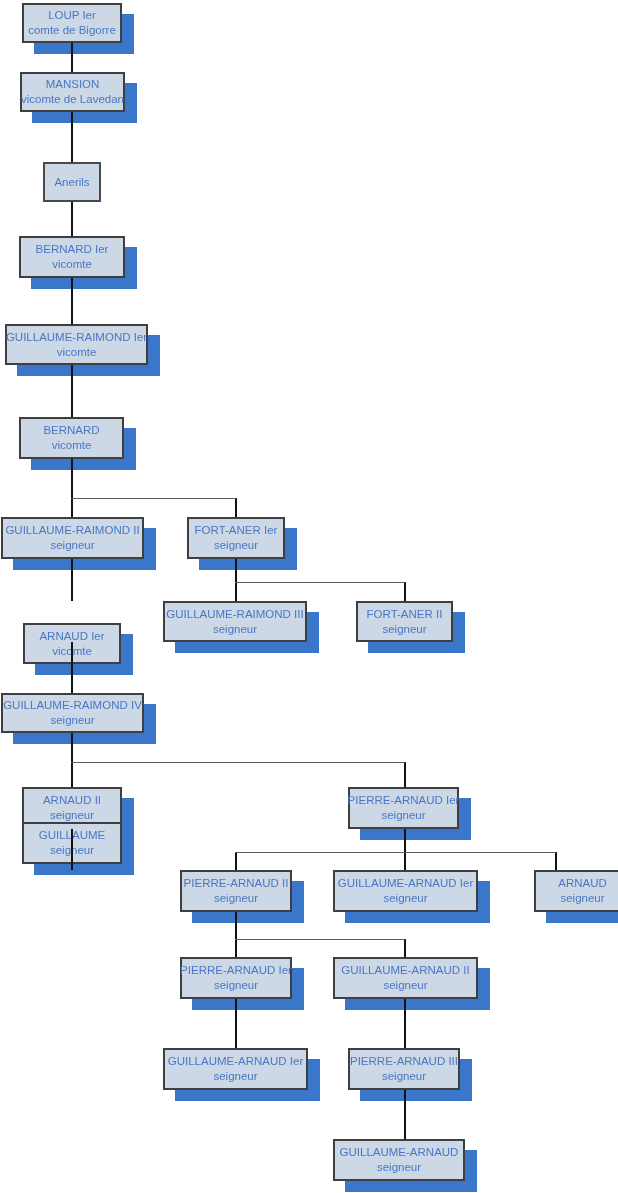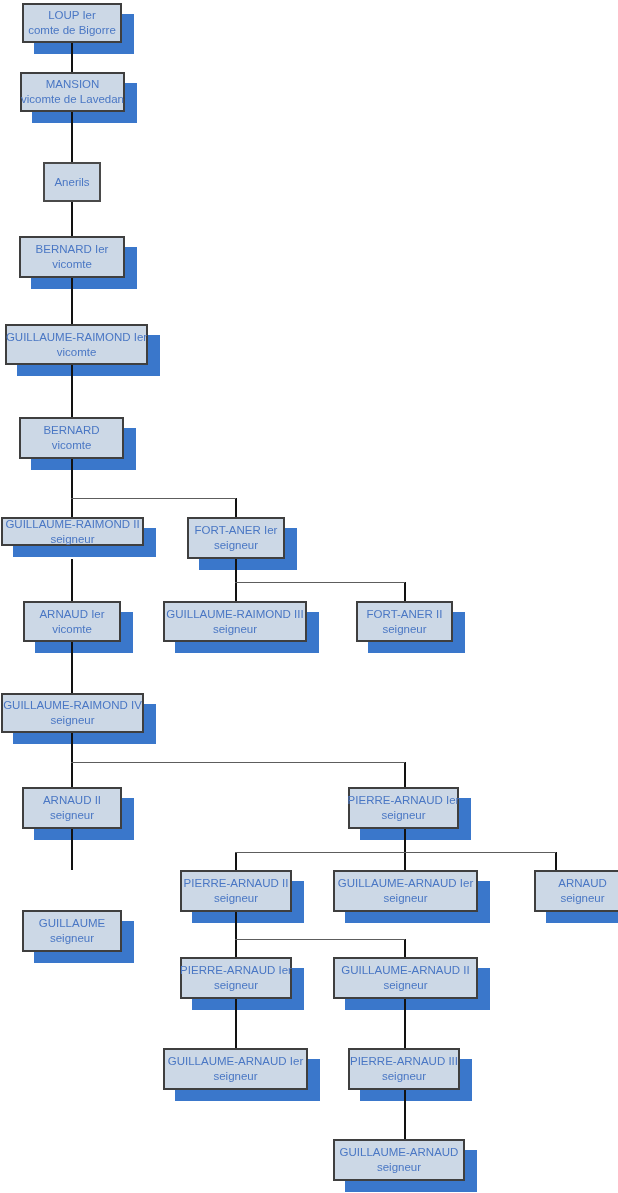--- a/index.html
+++ b/index.html
@@ -77,31 +77,31 @@
   <div class="node" style="left:5px;top:324px;width:143px;height:41px">
     <div class="nm">GUILLAUME-RAIMOND Ier</div>
     <div class="tt">vicomte</div>
   </div>
 
   <div class="node" style="left:19px;top:417px;width:105px;height:42px">
     <div class="nm">BERNARD</div>
     <div class="tt">vicomte</div>
   </div>
 
-  <div class="node" style="left:1px;top:517px;width:143px;height:29px">
+  <div class="node" style="left:1px;top:517px;width:143px;height:42px">
     <div class="nm">GUILLAUME-RAIMOND II</div>
     <div class="tt">seigneur</div>
   </div>
 
   <div class="node" style="left:187px;top:517px;width:98px;height:42px">
     <div class="nm">FORT-ANER Ier</div>
     <div class="tt">seigneur</div>
   </div>
 
-  <div class="node" style="left:23px;top:601px;width:98px;height:41px">
+  <div class="node" style="left:23px;top:623px;width:98px;height:41px">
     <div class="nm">ARNAUD Ier</div>
     <div class="tt">vicomte</div>
   </div>
 
   <div class="node" style="left:163px;top:601px;width:144px;height:41px">
     <div class="nm">GUILLAUME-RAIMOND III</div>
     <div class="tt">seigneur</div>
   </div>
 
   <div class="node" style="left:356px;top:601px;width:97px;height:41px">
@@ -117,21 +117,21 @@
   <div class="node" style="left:22px;top:787px;width:100px;height:42px">
     <div class="nm">ARNAUD II</div>
     <div class="tt">seigneur</div>
   </div>
 
   <div class="node" style="left:348px;top:787px;width:111px;height:42px">
     <div class="nm">PIERRE-ARNAUD Ier</div>
     <div class="tt">seigneur</div>
   </div>
 
-  <div class="node" style="left:22px;top:910px;width:100px;height:42px">
+  <div class="node" style="left:22px;top:822px;width:100px;height:42px">
     <div class="nm">GUILLAUME</div>
     <div class="tt">seigneur</div>
   </div>
 
   <div class="node" style="left:180px;top:870px;width:112px;height:42px">
     <div class="nm">PIERRE-ARNAUD II</div>
     <div class="tt">seigneur</div>
   </div>
 
   <div class="node" style="left:333px;top:870px;width:145px;height:42px">

